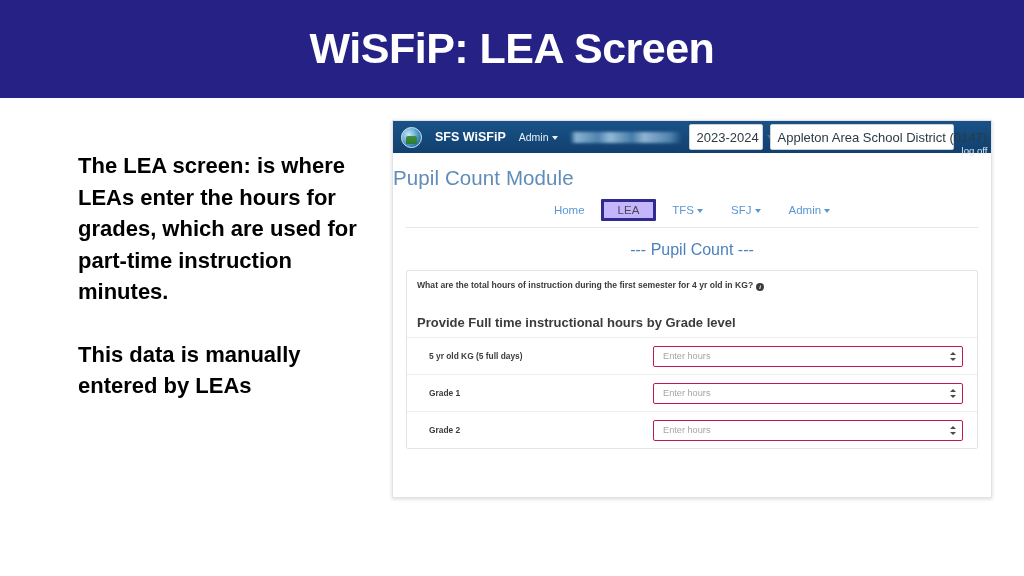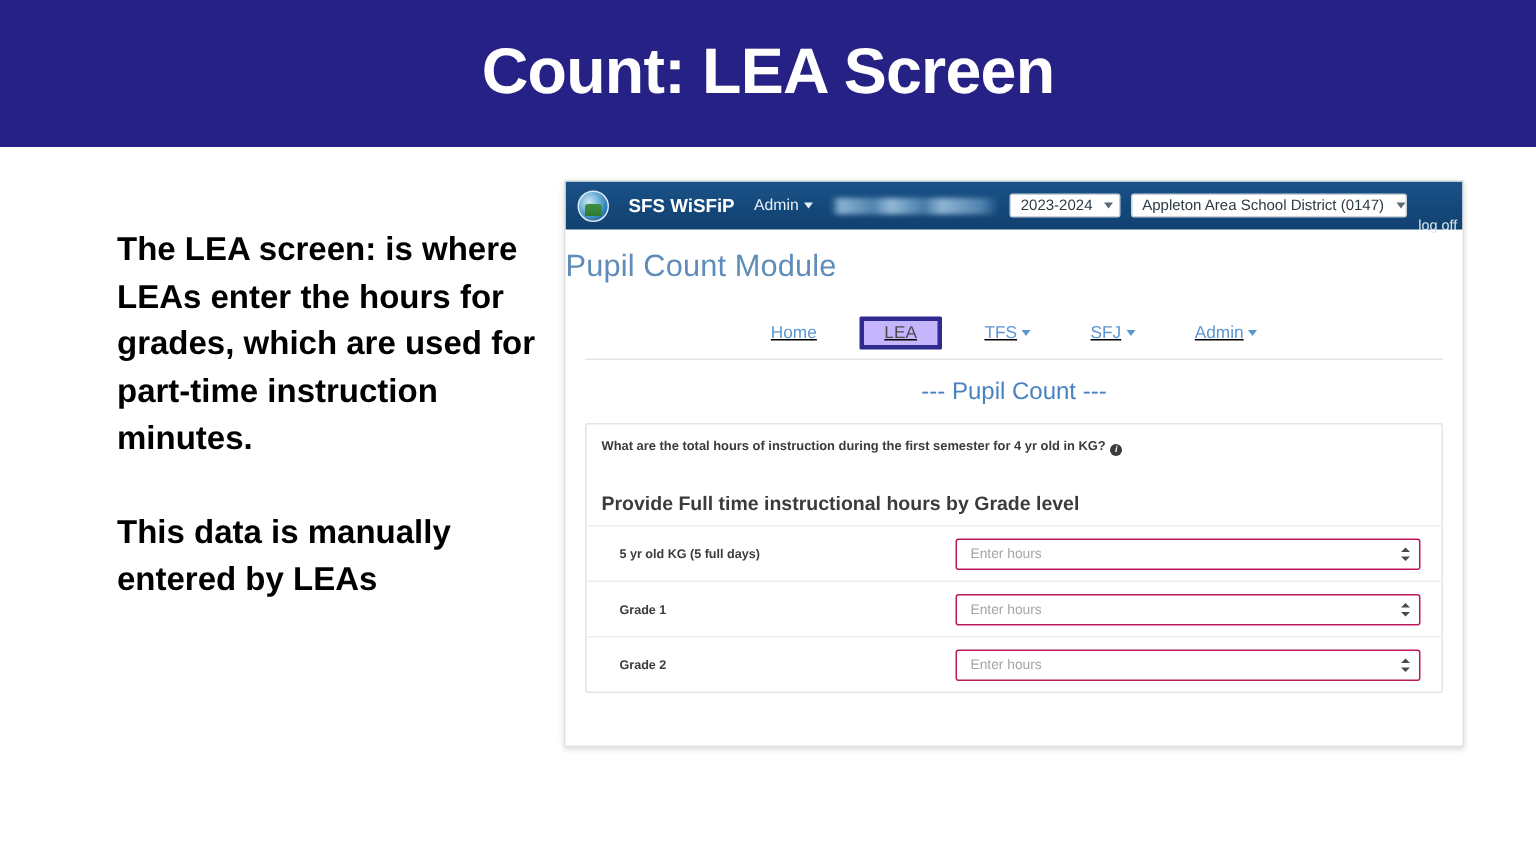--- a/index.html
+++ b/index.html
@@ -53,21 +53,21 @@
   .slide-body p {
     margin: 0;
   }
   .slide-body p.gap {
     margin-top: 31px;
   }
 
   
   .app-shot {
     position: absolute;
-    left: 376px;
+    left: 392px;
     top: 120px;
     width: 598px;
     height: 376px;
     background: #ffffff;
     border: 1px solid #e3e3e3;
     box-shadow: 0 1px 4px rgba(0,0,0,0.16);
     overflow: hidden;
   }
 
   
@@ -137,28 +137,28 @@
         rgba(170,205,230,0.85) 40px,
         rgba(110,165,205,0.55) 62px,
         rgba(175,208,232,0.8) 74px,
         rgba(120,170,208,0.6) 100px,
         rgba(150,190,220,0) 112px);
     filter: blur(1.6px);
     flex: 0 0 auto;
   }
   .nav-spacer { flex: 1 1 auto; }
   .nav-select {
-    height: 16px;
+    height: 26px;
     background: #ffffff;
     border: 1px solid #c8d2da;
     border-radius: 2px;
     display: flex;
     align-items: center;
     padding: 0 5px 0 7px;
-    font-size: 10px;
+    font-size: 13px;
     color: #2c3a44;
     margin-left: 7px;
     box-sizing: border-box;
     white-space: nowrap;
   }
   .nav-select .sel-label { flex: 1 1 auto; }
   .nav-select .sel-caret {
     color: #5a6b78;
     margin-left: 8px;
   }
@@ -182,24 +182,23 @@
     color: #5f8cb9;
     font-size: 20.5px;
     margin-top: 13px;
     font-weight: normal;
     letter-spacing: 0.1px;
   }
   .tabs {
     display: flex;
     justify-content: center;
     align-items: center;
-    gap: 16px;
-    margin-top: 21px;
-    position: relative;
-    text-decoration: underline;
+    gap: 4px;
+    margin-top: 9px;
+    position: relative;
   }
   .tab {
     color: #5b96d2;
     font-size: 11.5px;
     padding: 4px 12px;
     white-space: nowrap;
   }
   .tab.active {
     color: #4a4a4a;
     background: #c4b5fd;
@@ -339,21 +338,21 @@
     border-left: 3px solid transparent;
     border-right: 3px solid transparent;
   }
   .spin i.up { border-bottom: 3.5px solid #4a4a4a; }
   .spin i.dn { border-top: 3.5px solid #4a4a4a; }
 </style>
 </head>
 <body>
 
 <div class="slide-banner"></div>
-<div class="slide-title">Count: LEA Screen</div>
+<div class="slide-title">WiSFiP: LEA Screen</div>
 
 <div class="slide-body">
   <p>The LEA screen: is where LEAs enter the hours for grades, which are used for part-time instruction minutes.</p>
   <p class="gap">This data is manually entered by LEAs</p>
 </div>
 
 <div class="app-shot">
 
   <div class="navbar">
     <div class="nav-logo"></div>

